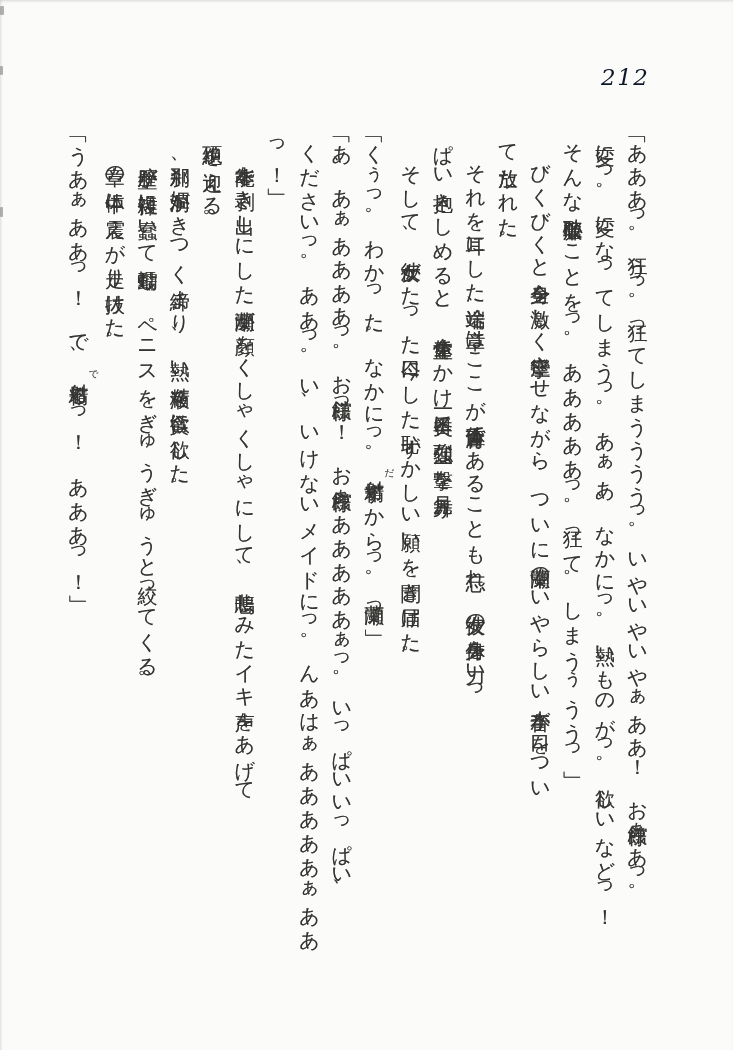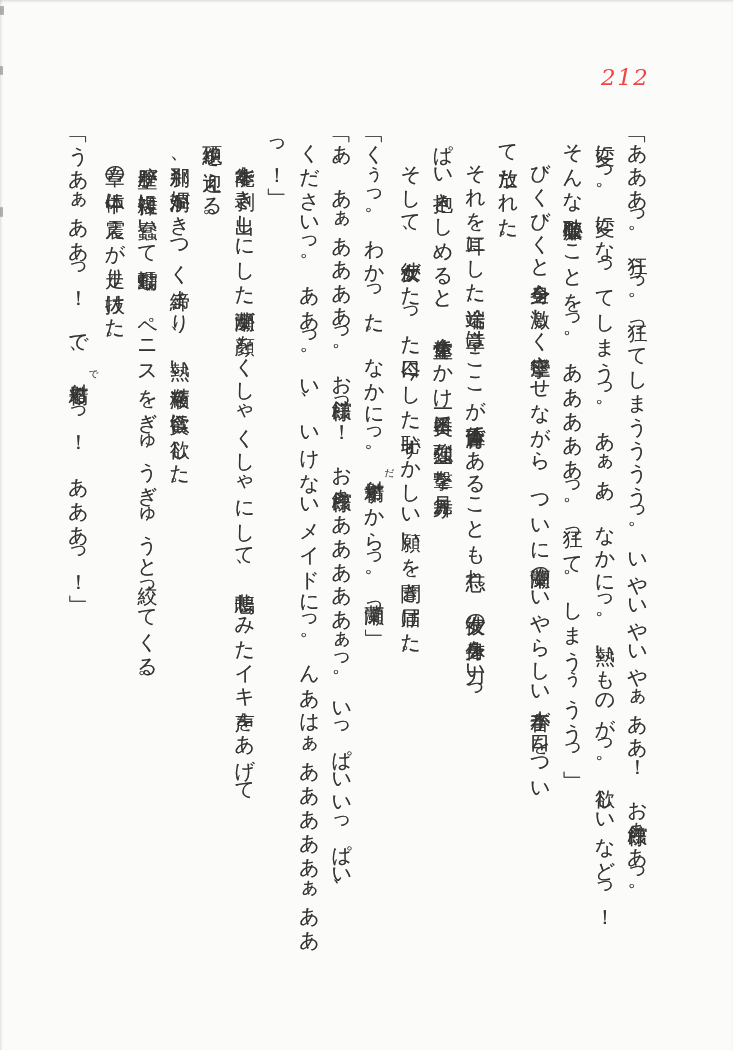--- a/index.html
+++ b/index.html
@@ -16,21 +16,21 @@
     font-family: "DejaVu Serif", "Liberation Serif", serif;
     box-shadow: inset 0 2px 3px -1px rgba(0,0,0,0.14), inset 3px 0 3px -2px rgba(0,0,0,0.10);
   }
   .page-number {
     position: absolute;
     top: 64px;
     left: 601px;
     font-style: italic;
     font-size: 23px;
     letter-spacing: 1.5px;
-    color: #ef4444;
+    color: #0f172a;
   }
   .text-block {
     position: absolute;
     top: 130px;
     right: 79px;
     height: 812px;
     writing-mode: vertical-rl;
     text-orientation: mixed;
     font-size: 20px;
     color: #343432;

